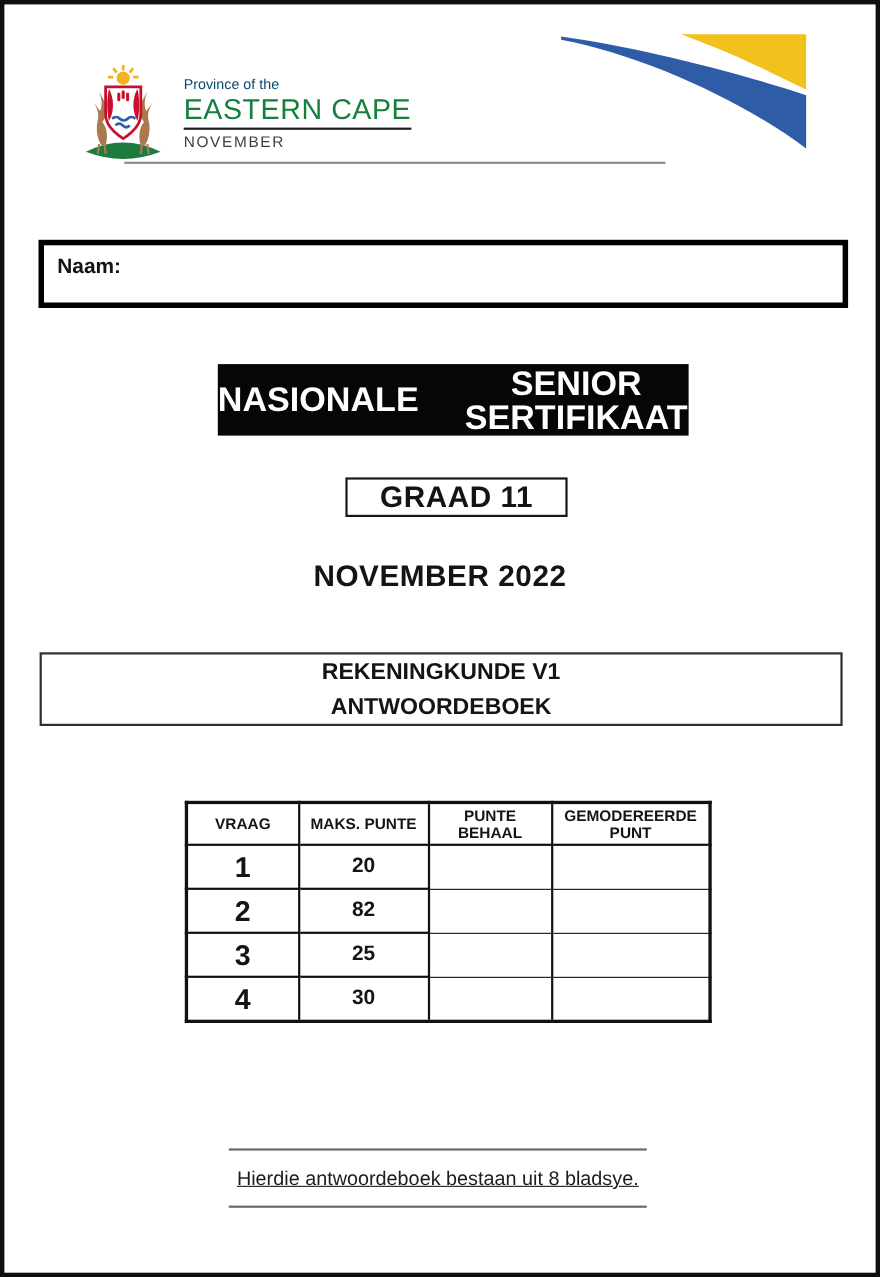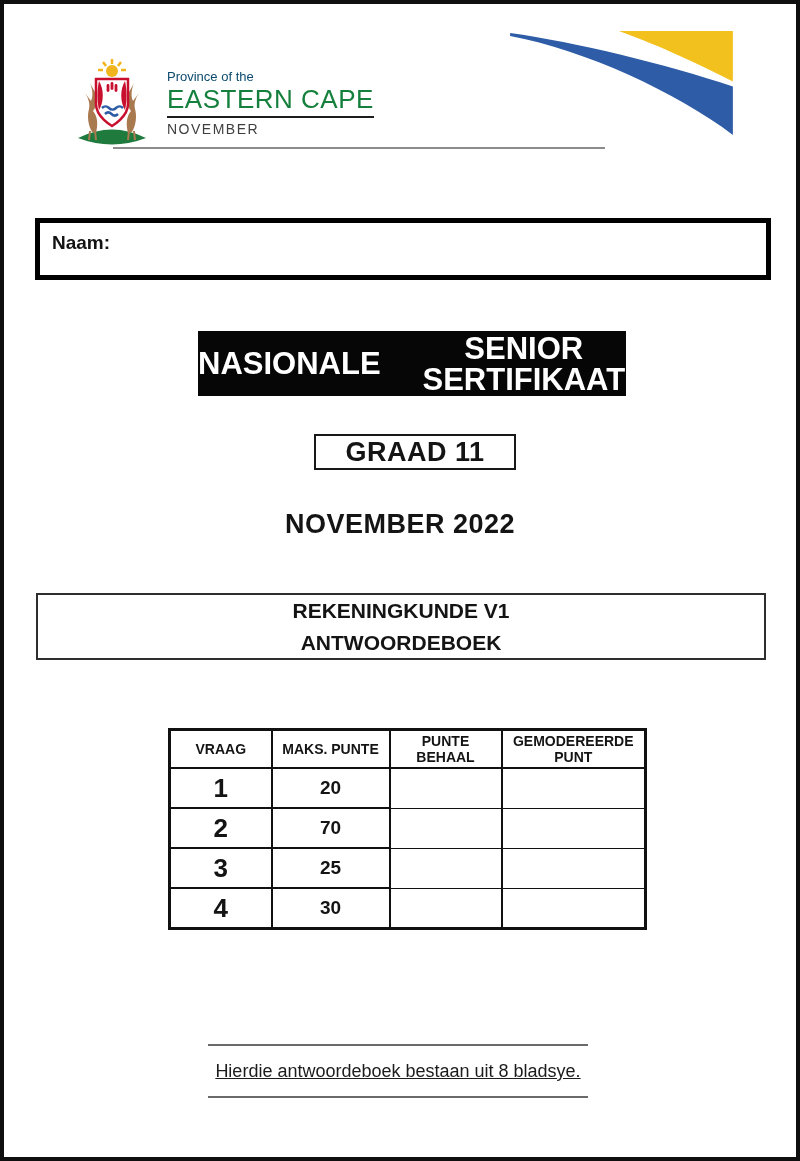--- a/index.html
+++ b/index.html
@@ -166,21 +166,21 @@
         <th class="col-gemod"><span class="th-inner">GEMODEREERDE PUNT</span></th>
       </tr>
       <tr>
         <td class="cell-vraag">1</td>
         <td class="cell-maks">20</td>
         <td></td>
         <td></td>
       </tr>
       <tr>
         <td class="cell-vraag">2</td>
-        <td class="cell-maks">70</td>
+        <td class="cell-maks">82</td>
         <td></td>
         <td></td>
       </tr>
       <tr>
         <td class="cell-vraag">3</td>
         <td class="cell-maks">25</td>
         <td></td>
         <td></td>
       </tr>
       <tr>

